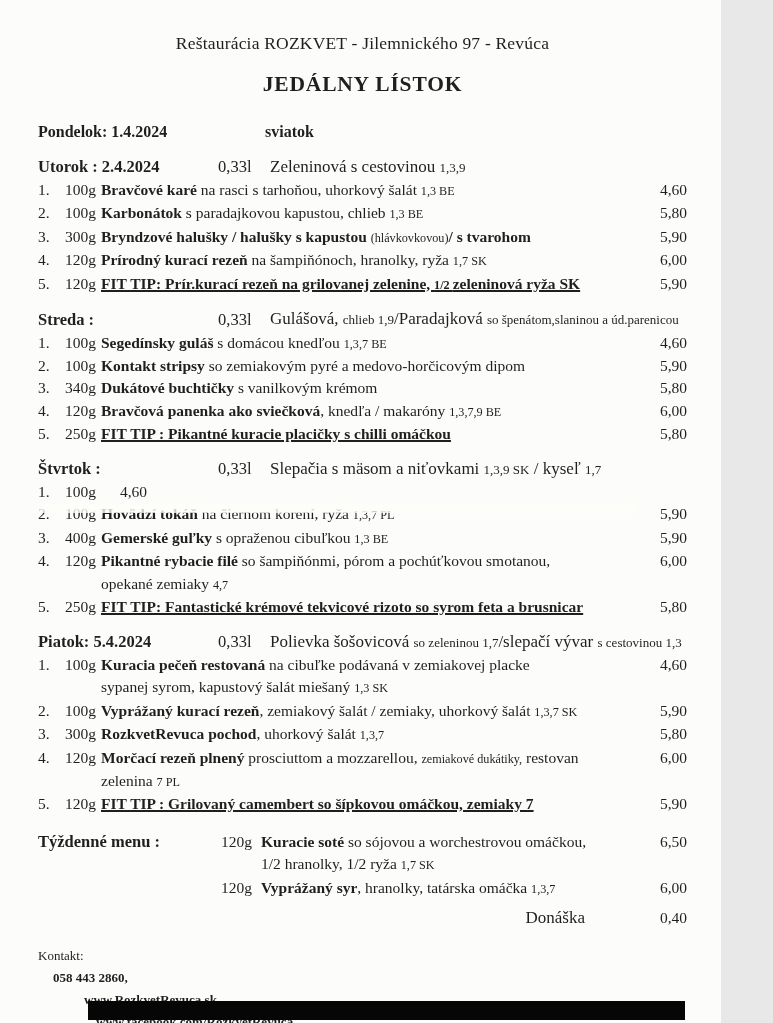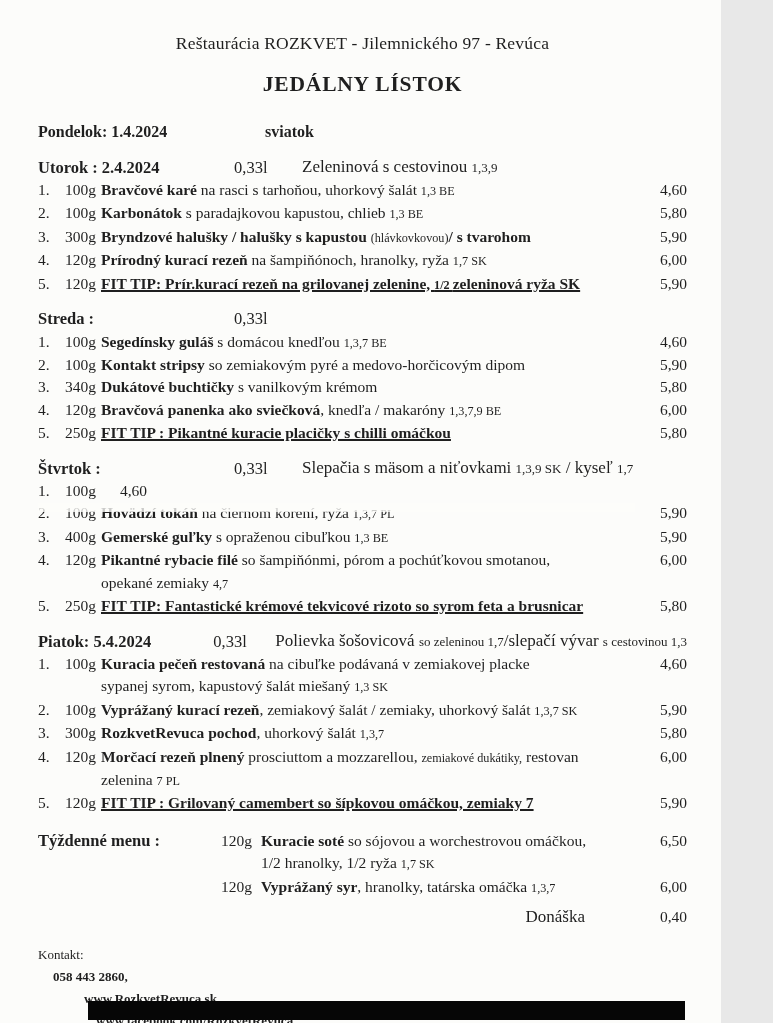--- a/index.html
+++ b/index.html
@@ -12,21 +12,21 @@
     overflow:hidden;
     box-sizing:border-box;
     padding:0 34px 0 38px;
   }
   .rest{padding-top:33px;text-align:center;font-size:17.5px;letter-spacing:.2px;}
   .title{margin-top:18px;text-align:center;font-size:21.5px;font-weight:700;letter-spacing:.8px;}
   .monday{margin-top:24px;display:flex;font-size:16px;font-weight:700;line-height:22.5px;}
   .monday .mday{width:227px;}
   
   .section{margin-top:12px;}
-  .sec-head{display:flex;line-height:22.5px;align-items:flex-end;gap:16px;}
+  .sec-head{display:flex;line-height:22.5px;align-items:center;}
   .sec-head .day{width:180px;font-weight:700;font-size:16.5px;}
   .sec-head .vol{width:52px;font-size:16.5px;}
   .sec-head .soup{flex:1;white-space:nowrap;font-size:17px;overflow:visible;}
   .row{display:flex;line-height:22.4px;font-size:15.5px;align-items:flex-start;}
   .num{width:27px;flex:none;}
   .wt{width:36px;flex:none;}
   .content{flex:1;padding-right:4px;}
   .content.u{font-weight:700;text-decoration:underline;text-decoration-thickness:1.7px;white-space:nowrap;overflow:visible;}
   .price{width:46px;flex:none;text-align:right;}
   .seg-b{font-weight:700;}
@@ -99,20 +99,21 @@
           <span class="num">5.</span>
           <span class="wt">120g</span>
           <span class="content u"><span class="seg-b">FIT TIP: Prír.kurací rezeň na grilovanej zelenine, </span><span class="seg-s">1/2 </span><span class="seg-b">zeleninová ryža SK</span></span>
           <span class="price">5,90</span>
         </div>
       </div>
       <div class="section">
         <div class="sec-head">
           <span class="day">Streda :</span>
           <span class="vol">0,33l</span>
+          <span class="soup"><span class="seg-n">Gulášová, </span><span class="seg-s">chlieb 1,9</span><span class="seg-n">/Paradajková </span><span class="seg-s">so špenátom,slaninou a úd.parenicou</span></span>
         </div>
         <div class="row">
           <span class="num">1.</span>
           <span class="wt">100g</span>
           <span class="content"><span class="seg-b">Segedínsky guláš</span><span class="seg-n"> s domácou knedľou </span><span class="seg-s">1,3,7 BE</span></span>
           <span class="price">4,60</span>
         </div>
         <div class="row">
           <span class="num">2.</span>
           <span class="wt">100g</span>

